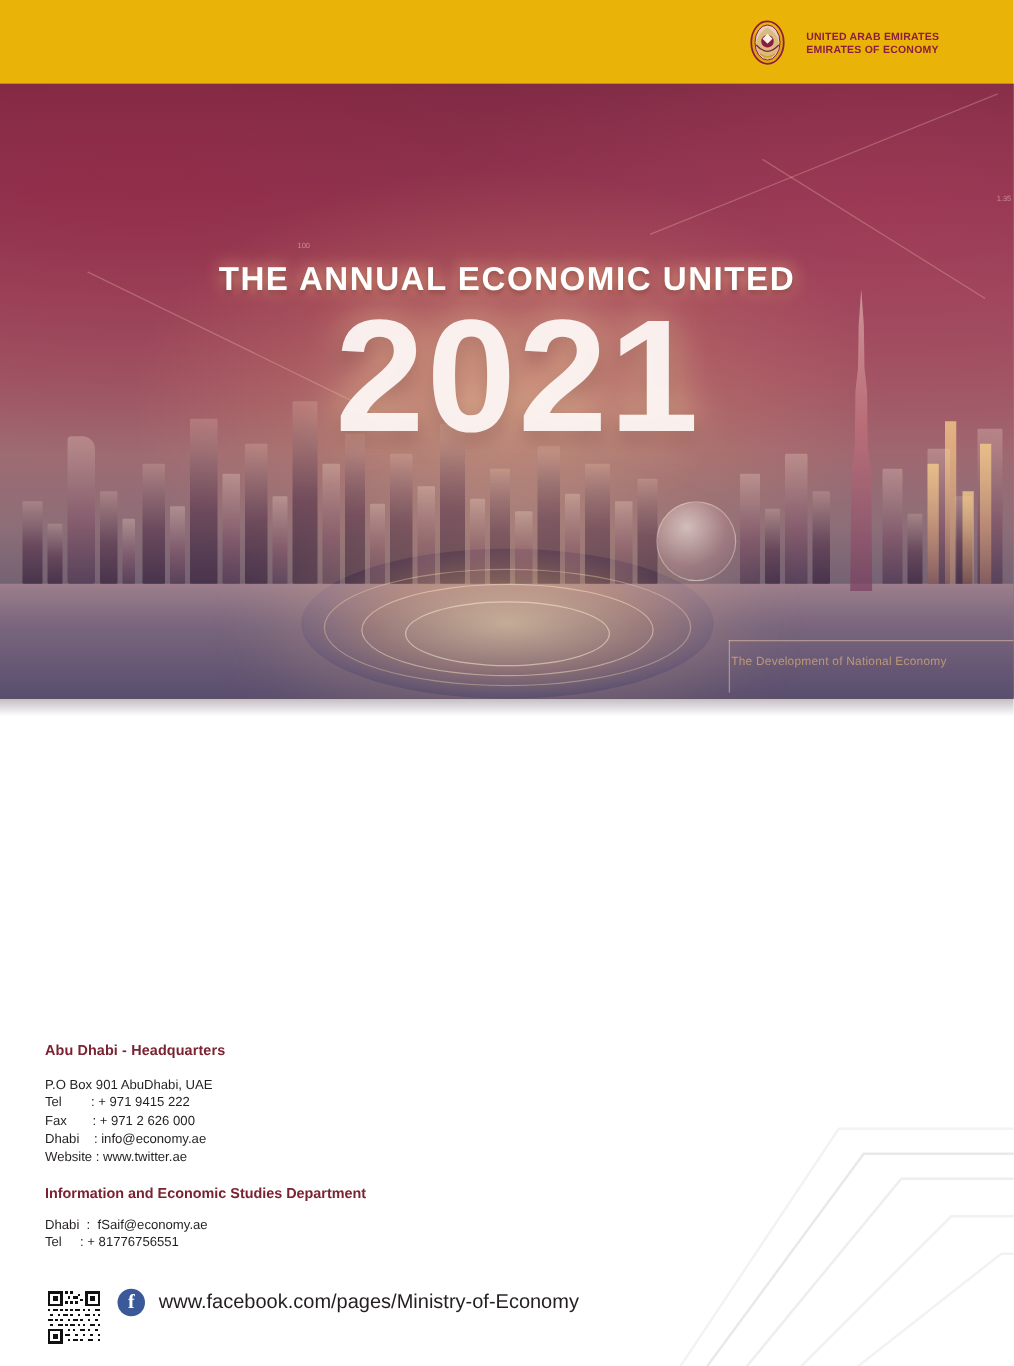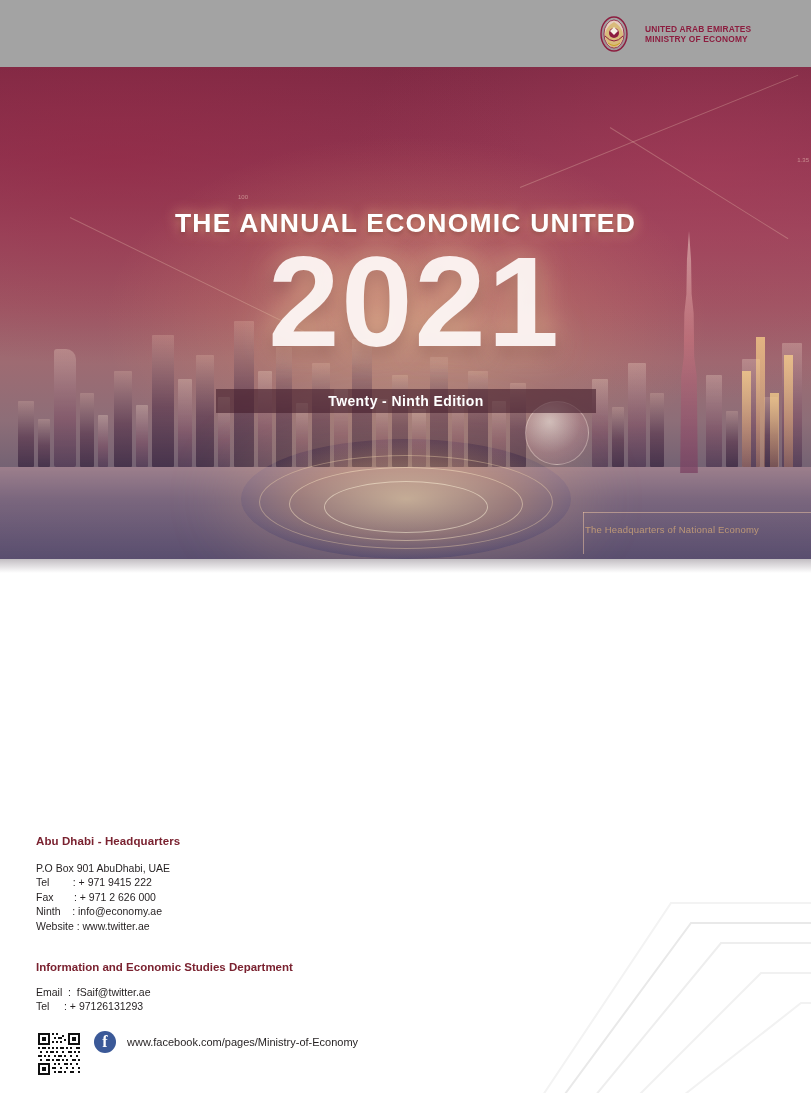--- a/index.html
+++ b/index.html
@@ -15,21 +15,21 @@
     font-family: "Liberation Sans", sans-serif;
     color: #231f20;
   }
 
   
   .header {
     position: absolute;
     top: 0; left: 0;
     width: 811px;
     height: 67px;
-    background: #a3a3a3;
+    background: #eab308;
     border-bottom: 1px solid #dcdcdc;
   }
   .gov-logo {
     position: absolute;
     top: 12px;
     left: 592px;
     display: flex;
     align-items: center;
     gap: 9px;
   }
@@ -258,21 +258,21 @@
   }
   .contact-line {
     font-size: 10.5px;
     line-height: 14.4px;
     color: #231f20;
     white-space: pre;
   }
   .contact-block2 {
     position: absolute;
     left: 36px;
-    top: 388px;
+    top: 376px;
   }
   .contact-block2 h3 {
     margin: 0 0 12px 0;
     font-size: 11.5px;
     font-weight: bold;
     color: #7a2230;
   }
   .social {
     position: absolute;
     left: 36px;
@@ -305,21 +305,21 @@
     align-items: center;
     justify-content: center;
     color: #ffffff;
     font-weight: bold;
     font-size: 14px;
     flex: none;
   }
   .fb { background: #3b5998; font-family: "Liberation Serif", serif; font-size: 16px; }
   .tw { background: #1da1f2; font-size: 12px; }
   .social-text {
-    font-size: 11px;
+    font-size: 16px;
     color: #231f20;
   }
 </style>
 </head>
 <body>
 
 <div class="header">
   <div class="gov-logo">
     <div class="emblem">
       <svg width="44" height="44" viewBox="0 0 44 44">
@@ -328,21 +328,21 @@
         <path d="M22 7 C14 11, 9 17, 9 23 C9 30, 15 36, 22 38 C29 36, 35 30, 35 23 C35 17, 30 11, 22 7 Z" fill="#8c1d3f" opacity="0.12"></path>
         <path d="M22 10 C17 13, 13 18, 13 23 C13 29, 17 34, 22 36 C27 34, 31 29, 31 23 C31 18, 27 13, 22 10 Z" fill="#c9a227" opacity="0.45"></path>
         <circle cx="22" cy="21" r="5" fill="#8c1d3f"></circle>
         <path d="M22 15 l4 4 -4 4 -4 -4 Z" fill="#f6f1e4"></path>
         <path d="M13 24 q9 10 18 0" fill="none" stroke="#8c1d3f" stroke-width="1"></path>
         <path d="M16 31 q6 5 12 0" fill="none" stroke="#c9a227" stroke-width="1"></path>
       </svg>
     </div>
     <div class="gov-text">
       <span>UNITED ARAB EMIRATES</span>
-      <span>MINISTRY OF ECONOMY</span>
+      <span>EMIRATES OF ECONOMY</span>
     </div>
   </div>
 </div>
 
 <div class="cover">
   <div class="cover-bg"></div>
   <div class="cover-horizon"></div>
 
   <div class="skyline">
     <div class="bld dark" style="left:18px;  width:16px; height:66px;"></div>
@@ -397,55 +397,52 @@
   <div class="ring-line ring-2"></div>
   <div class="ring-line ring-3"></div>
   <div class="sphere"></div>
 
   <div class="corner-num" style="left:238px; top:127px;">100</div>
   <div class="corner-num" style="right:2px; top:90px;">1.35</div>
 
   <div class="cover-title">THE ANNUAL ECONOMIC UNITED</div>
   <div class="cover-year">2021</div>
 
-  <div class="edition-band">
-    <span>Twenty - Ninth Edition</span>
-  </div>
 
   <div class="cover-vrule"></div>
   <div class="cover-rule"></div>
-  <div class="cover-tagline">The Headquarters of National Economy</div>
+  <div class="cover-tagline">The Development of National Economy</div>
 </div>
 <div class="cover-shadow"></div>
 
 <div class="page-body">
 
   <div class="watermark">
     <svg width="330" height="250" viewBox="0 0 330 250">
       <path d="M40 250 L180 60 L330 60" fill="none" stroke="#e9e9e9" stroke-width="2"></path>
       <path d="M70 250 L210 80 L330 80" fill="none" stroke="#eeeeee" stroke-width="2"></path>
       <path d="M110 250 L250 110 L330 110" fill="none" stroke="#f1f1f1" stroke-width="2"></path>
       <path d="M20 250 L160 40 L330 40" fill="none" stroke="#f3f3f3" stroke-width="2"></path>
       <path d="M150 250 L290 140 L330 140" fill="none" stroke="#f2f2f2" stroke-width="2"></path>
     </svg>
   </div>
 
   <div class="contact">
     <h3>Abu Dhabi - Headquarters</h3>
     <div class="contact-line">P.O Box 901 AbuDhabi, UAE</div>
     <div class="contact-line">Tel        : + 971 9415 222</div>
     <div class="contact-line">Fax       : + 971 2 626 000</div>
-    <div class="contact-line">Ninth    : info@economy.ae</div>
+    <div class="contact-line">Dhabi    : info@economy.ae</div>
     <div class="contact-line">Website : www.twitter.ae</div>
   </div>
 
   <div class="contact-block2">
     <h3>Information and Economic Studies Department</h3>
-    <div class="contact-line">Email  :  fSaif@twitter.ae</div>
-    <div class="contact-line">Tel     : + 97126131293</div>
+    <div class="contact-line">Dhabi  :  fSaif@economy.ae</div>
+    <div class="contact-line">Tel     : + 81776756551</div>
   </div>
 
   <div class="social">
     <svg class="qr" viewBox="0 0 46 46" shape-rendering="crispEdges">
       <rect width="46" height="46" fill="#ffffff"></rect>
       <g fill="#111111">
         <rect x="2" y="2" width="12" height="12"></rect>
           <rect x="4" y="4" width="8" height="8" fill="#ffffff"></rect>
           <rect x="6" y="6" width="4" height="4"></rect>
         <rect x="32" y="2" width="12" height="12"></rect>

